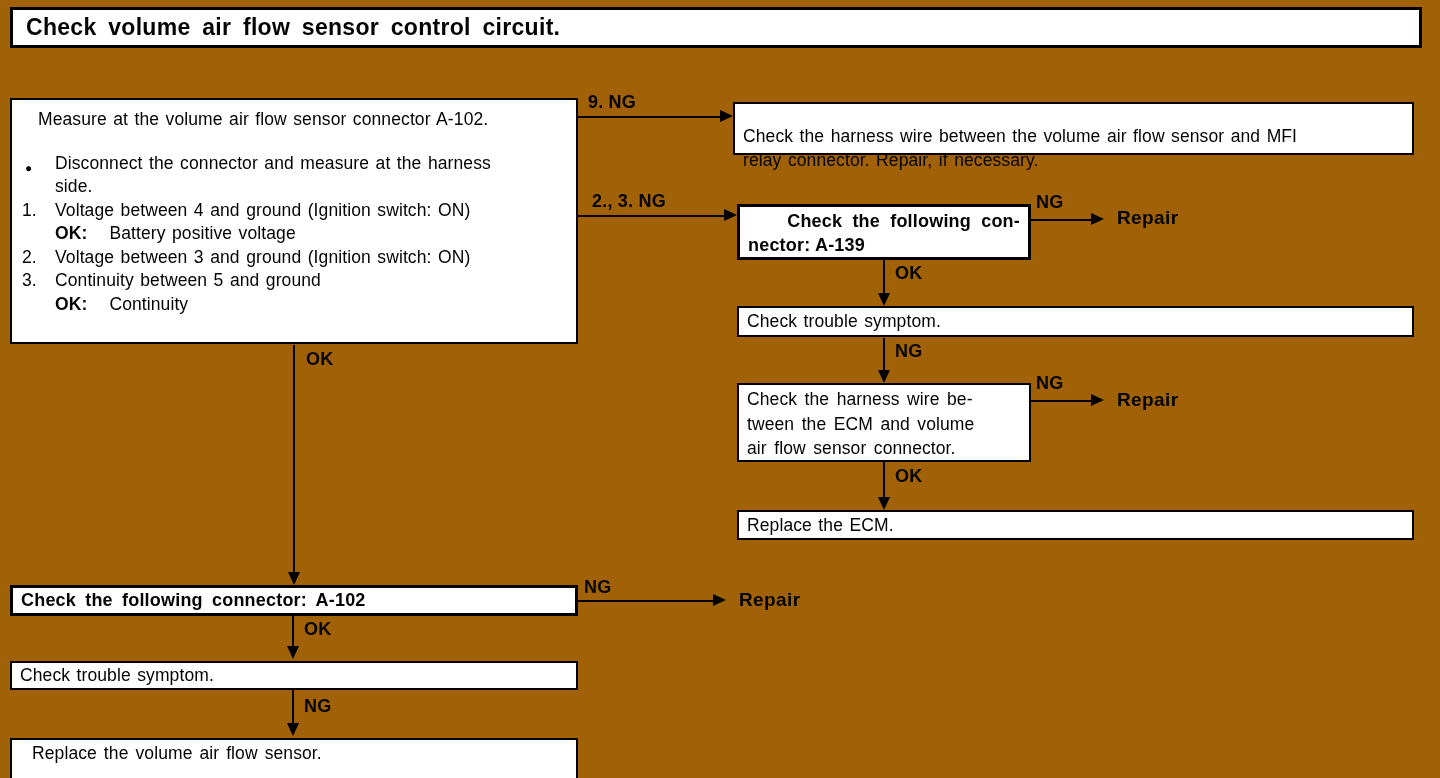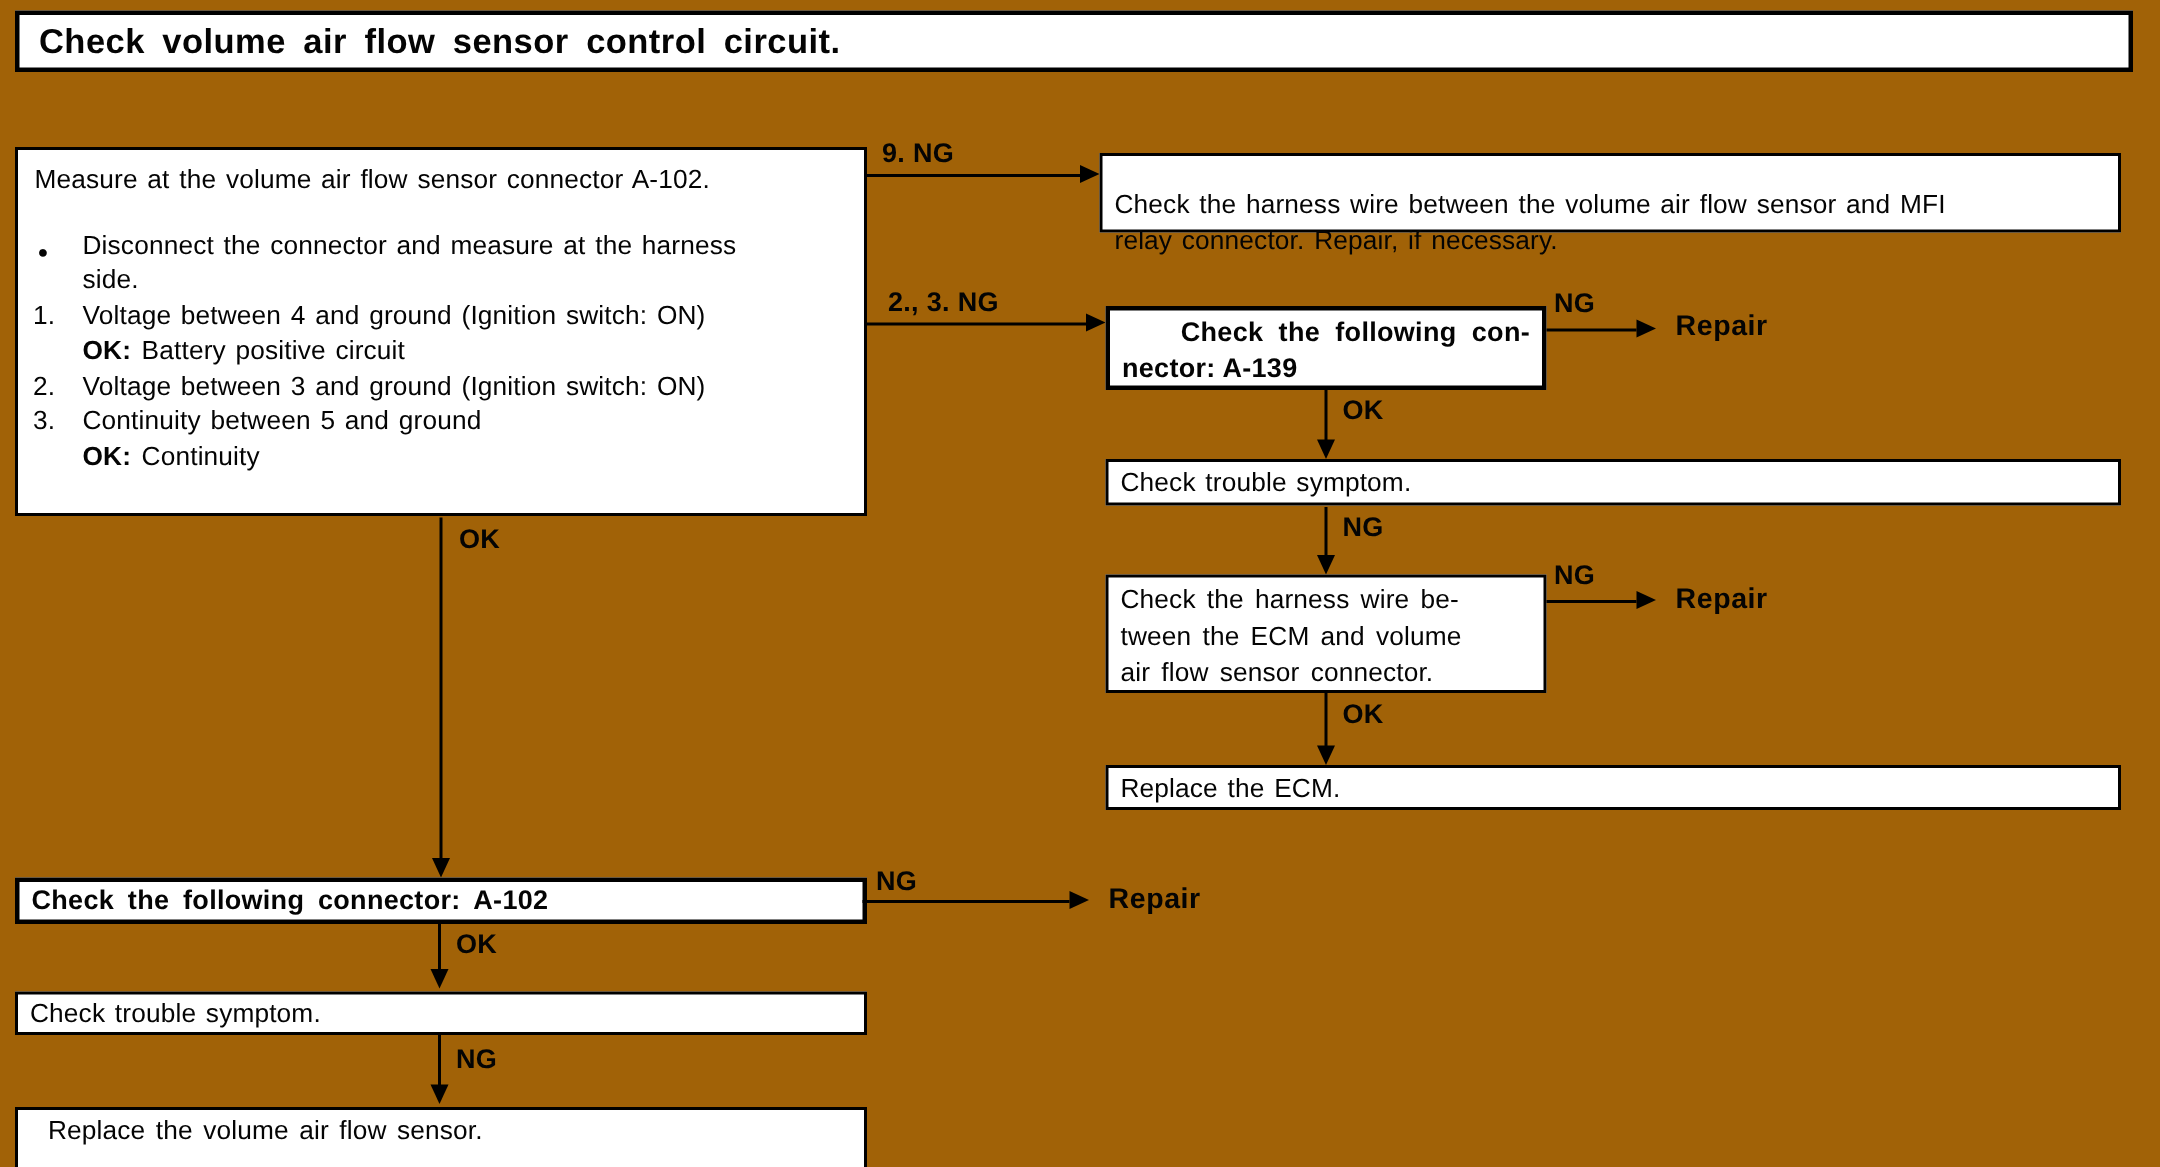--- a/index.html
+++ b/index.html
@@ -13,26 +13,26 @@
   .bold-txt{font-weight:700;font-size:18px;letter-spacing:.2px;}
   .wsb{word-spacing:5px;text-align:right;}
   .ws2{word-spacing:2.5px;}
 
   
   #title-box{left:10px;top:7px;width:1412px;height:41px;border:3px solid #000;display:flex;align-items:center;}
   #title-box .t{font-weight:700;font-size:23px;word-spacing:5px;letter-spacing:.3px;padding-left:13px;}
 
   
   #measure-box{left:10px;top:98px;width:568px;height:246px;padding:6px 8px 0 10px;}
-  .intro{margin:2px 0 20px 1px;}
+  .intro{margin:2px 0 20px 16px;}
   .mrow{position:relative;line-height:23.5px;}
   .marker{position:absolute;left:0;top:0;}
   .bullet{font-size:12px;top:5px;left:3px;}
   .rtext{margin-left:33px;}
-  .okline b{margin-right:7px;}
+  .okline b{margin-right:22px;}
 
   
   .hline{position:absolute;height:2px;background:#000;}
   .vline{position:absolute;width:2px;background:#000;}
   .ah-r{position:absolute;width:0;height:0;border-top:6px solid transparent;border-bottom:6px solid transparent;border-left:13px solid #000;}
   .ah-d{position:absolute;width:0;height:0;border-left:6px solid transparent;border-right:6px solid transparent;border-top:13px solid #000;}
   .elabel{position:absolute;font-weight:700;font-size:18px;letter-spacing:.2px;}
   .repair{position:absolute;font-weight:700;font-size:19px;letter-spacing:.4px;}
 
   
@@ -60,21 +60,21 @@
       <span class="marker bullet">●</span>
       <div class="rtext">
         <div>Disconnect the connector and measure at the harness</div>
         <div>side.</div>
       </div>
     </div>
     <div class="mrow">
       <span class="marker">1.</span>
       <div class="rtext">
         <div>Voltage between 4 and ground (Ignition switch: ON)</div>
-        <div class="okline"><b>OK:</b><span>Battery positive circuit</span></div>
+        <div class="okline"><b>OK:</b><span>Battery positive voltage</span></div>
       </div>
     </div>
     <div class="mrow">
       <span class="marker">2.</span>
       <div class="rtext">
         <div>Voltage between 3 and ground (Ignition switch: ON)</div>
       </div>
     </div>
     <div class="mrow">
       <span class="marker">3.</span>

